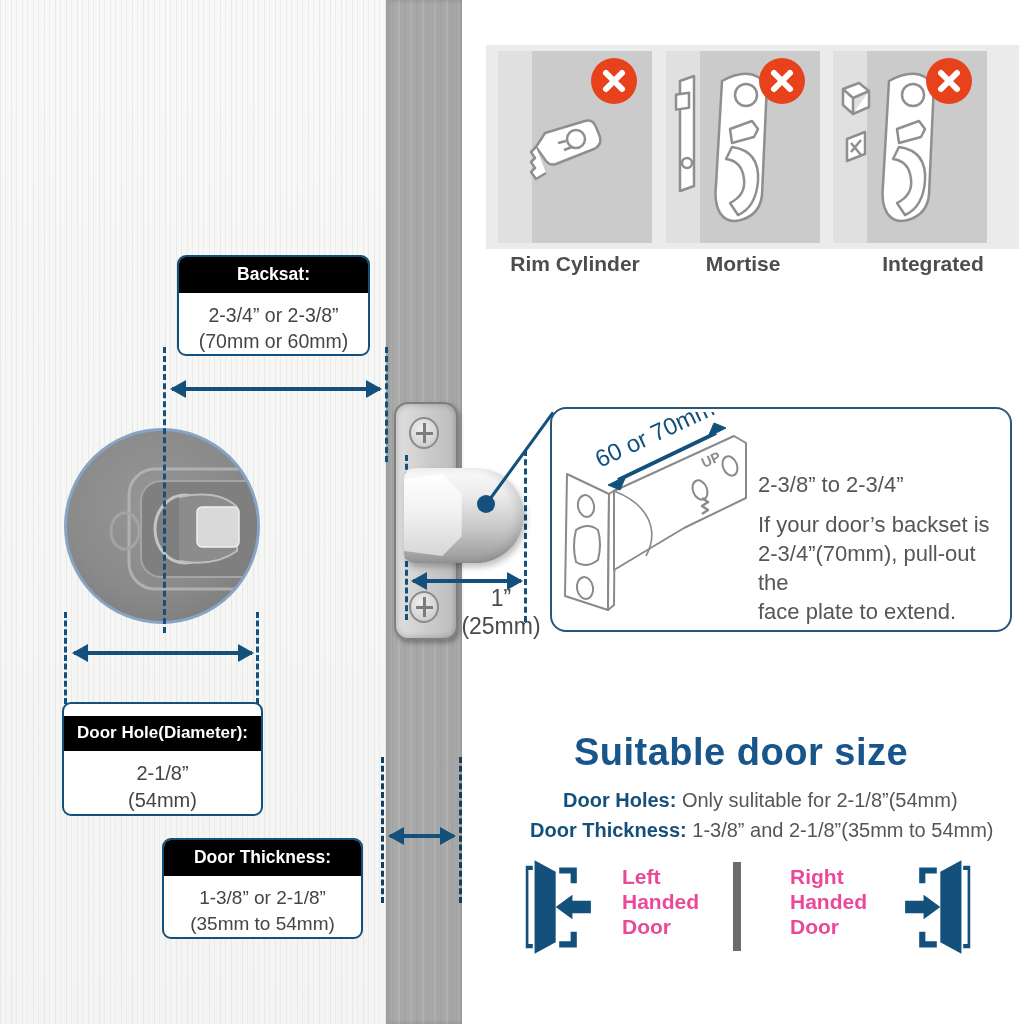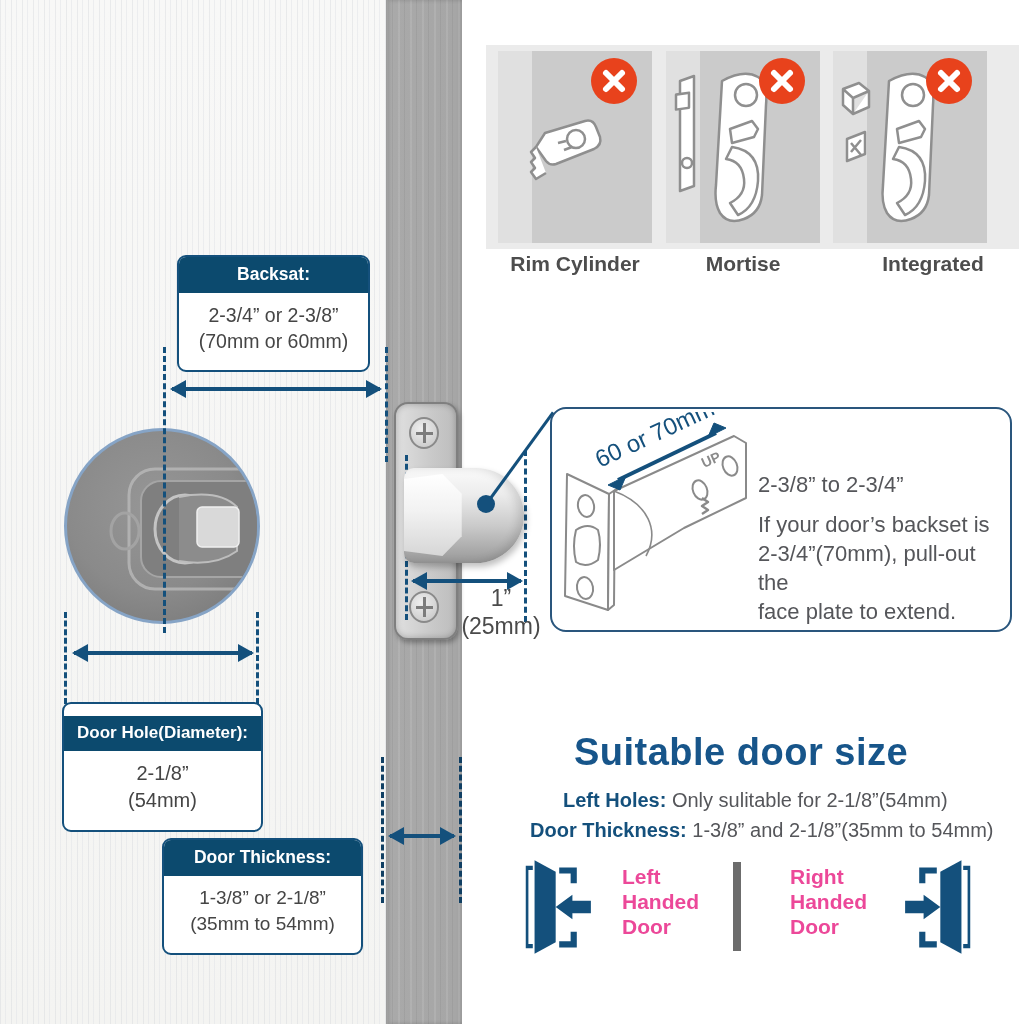--- a/index.html
+++ b/index.html
@@ -19,22 +19,22 @@
   .door-edge{
     position:absolute;left:386px;top:0;width:76px;height:1024px;
     background:
       repeating-linear-gradient(90deg, rgba(255,255,255,0.10) 0 2px, rgba(0,0,0,0) 2px 6px,
         rgba(0,0,0,0.05) 6px 7px, rgba(0,0,0,0) 7px 12px),
       linear-gradient(90deg,#b4b4b4 0,#a9a9a9 8px,#a6a6a6 70px,#9d9d9d 76px);
     box-shadow:inset 3px 0 4px rgba(0,0,0,0.18);
   }
   
   .info-box{position:absolute;border-radius:9px;background:#ffffff;border:2px solid #14507c;overflow:hidden;}
-  .info-box .hd{background:#0c4a6e;color:#ffffff;font-weight:bold;text-align:center;padding:7px 4px 8px;}
-  .info-box .bd{text-align:center;color:#454545;padding:9px 4px 16px;}
+  .info-box .hd{background:#000000;color:#ffffff;font-weight:bold;text-align:center;padding:7px 4px 8px;}
+  .info-box .bd{text-align:center;color:#454545;padding:9px 4px 0;}
   
   .vdash{position:absolute;width:0;border-left:3px dashed #14507c;}
   
   .harrow{position:absolute;height:4px;background:#14507c;}
   .harrow::before,.harrow::after{content:"";position:absolute;top:-7px;width:0;height:0;border-top:9px solid transparent;border-bottom:9px solid transparent;}
   .harrow::before{left:-2px;border-right:16px solid #14507c;}
   .harrow::after{right:-2px;border-left:16px solid #14507c;}
   
   .panels-wrap{position:absolute;left:486px;top:45px;width:533px;height:204px;background:#ebebeb;}
   .panel{position:absolute;top:6px;height:192px;width:154px;background:#e0e0e0;}
@@ -230,21 +230,21 @@
     <div class="range">2-3/8” to 2-3/4”</div>
     <div class="note">
       <div>If your door’s backset is</div>
       <div>2-3/4”(70mm), pull-out the</div>
       <div>face plate to extend.</div>
     </div>
   </div>
 
   <div class="suit-title">Suitable door size</div>
   <div class="spec-line" style="left:563px;top:789px;">
-    <span class="lbl">Left Holes:</span>
+    <span class="lbl">Door Holes:</span>
     <span class="val">Only sulitable for 2-1/8”(54mm)</span>
   </div>
   <div class="spec-line" style="left:530px;top:819px;">
     <span class="lbl">Door Thickness:</span>
     <span class="val">1-3/8” and 2-1/8”(35mm to 54mm)</span>
   </div>
 
   <svg class="door-icon" style="left:524px;top:858px;" viewBox="0 0 100 110">
     <g fill="#14507c">
       <path d="M2 8 h8 v5 h-5 v84 h5 v5 h-8 z"></path>

